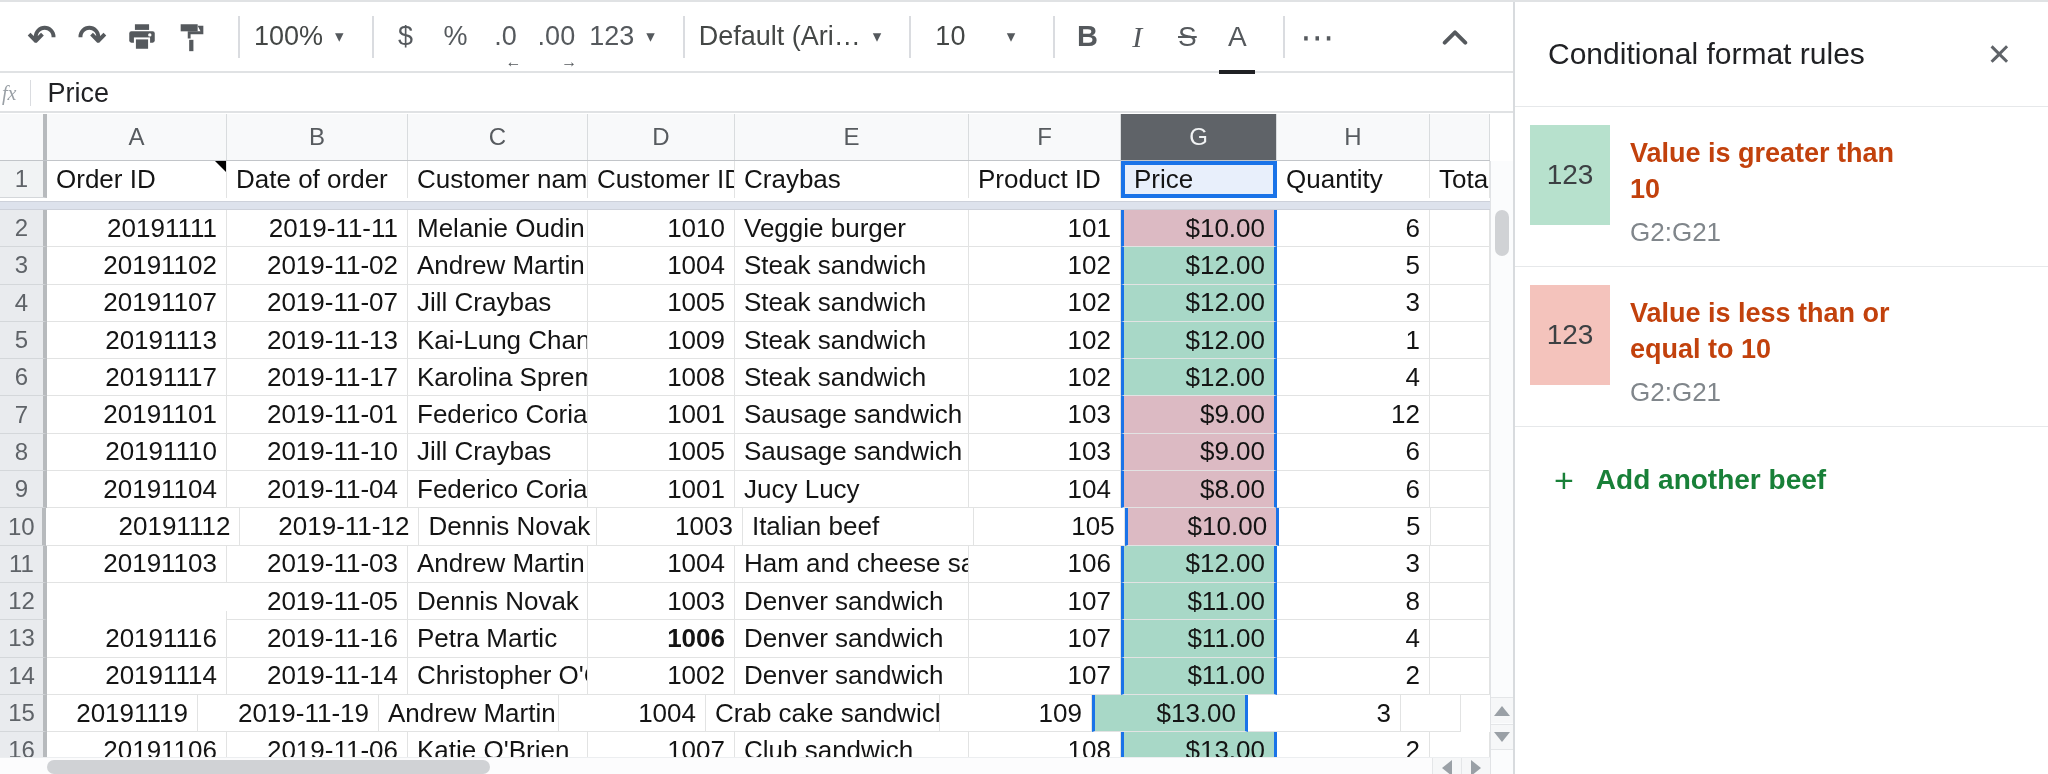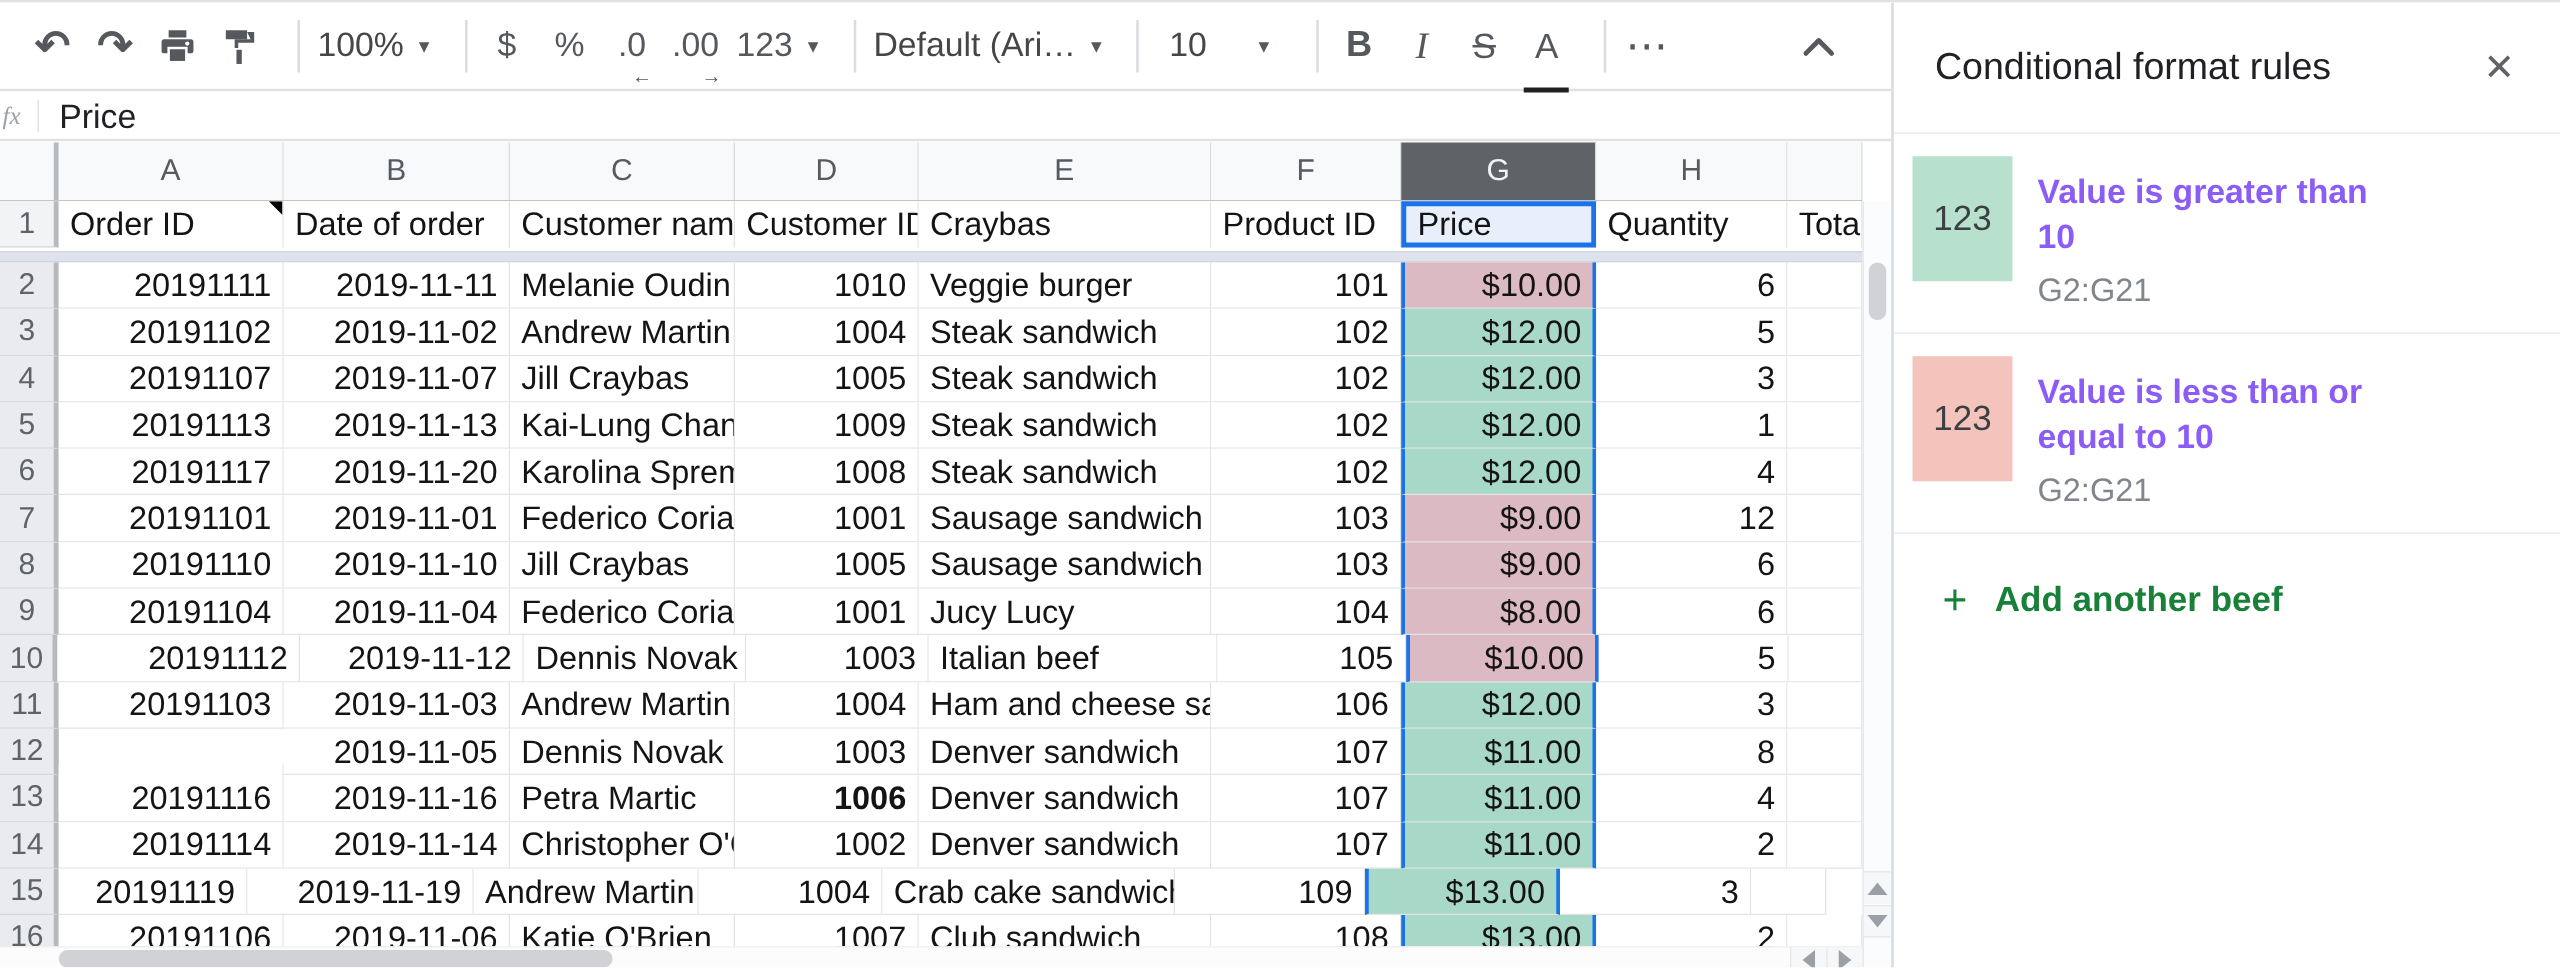--- a/index.html
+++ b/index.html
@@ -66,21 +66,21 @@
   .h-btn.left { left:1432px; } .h-btn.right { left:1461px; }
 
   
   .panel { position:absolute; left:1513px; top:0; width:535px; height:774px; background:#fff; border-left:2px solid #d8dbde; }
   .panel-header { height:105px; border-bottom:1px solid #e6e8ea; display:flex; align-items:center; padding:0 30px 0 33px; }
   .panel-title { font-size:30px; color:#202124; flex:1; }
   .panel-close { font-size:30px; color:#5f6368; cursor:pointer; padding:6px; }
   .rule { display:flex; align-items:flex-start; padding:18px 24px 18px 15px; border-bottom:1px solid #e6e8ea; cursor:pointer; }
   .swatch { width:80px; height:100px; display:flex; align-items:center; justify-content:center; font-size:28px; color:#3c4043; margin-right:20px; flex:none; }
   .rule-text { padding-top:10px; }
-  .rule-title { font-size:27px; font-weight:bold; color:#8b5cf6; width:285px; line-height:36px; }
+  .rule-title { font-size:27px; font-weight:bold; color:#c2410c; width:285px; line-height:36px; }
   .rule-range { font-size:26px; color:#80868b; margin-top:10px; }
   .add-rule { display:flex; align-items:center; padding:36px 0 0 39px; color:#188038; cursor:pointer; }
   .add-plus { font-size:34px; margin-right:22px; line-height:1; }
   .add-label { font-size:28px; font-weight:bold; }
 
   svg.icon { display:block; }
 </style>
 </head>
 <body>
 
@@ -237,21 +237,21 @@
           <div class="cell num" style="width: 147px;">1009</div>
           <div class="cell" style="width: 234px;">Steak sandwich</div>
           <div class="cell num" style="width: 152px;">102</div>
           <div class="cell num selcol" style="width: 156px; border-left-color: rgb(26, 115, 232); border-right-color: rgb(26, 115, 232); background: rgb(168, 216, 199);">$12.00</div>
           <div class="cell num" style="width: 153px;">1</div>
           <div class="cell" style="width: 60px;"></div>
         </div>
         <div class="g-row">
           <div class="row-num">6</div>
           <div class="cell num" style="width: 180px;">20191117</div>
-          <div class="cell num" style="width: 181px;">2019-11-20</div>
+          <div class="cell num" style="width: 181px;">2019-11-17</div>
           <div class="cell" style="width: 180px;">Karolina Sprem</div>
           <div class="cell num" style="width: 147px;">1008</div>
           <div class="cell" style="width: 234px;">Steak sandwich</div>
           <div class="cell num" style="width: 152px;">102</div>
           <div class="cell num selcol" style="width: 156px; border-left-color: rgb(26, 115, 232); border-right-color: rgb(26, 115, 232); background: rgb(168, 216, 199);">$12.00</div>
           <div class="cell num" style="width: 153px;">4</div>
           <div class="cell" style="width: 60px;"></div>
         </div>
         <div class="g-row">
           <div class="row-num">7</div>

